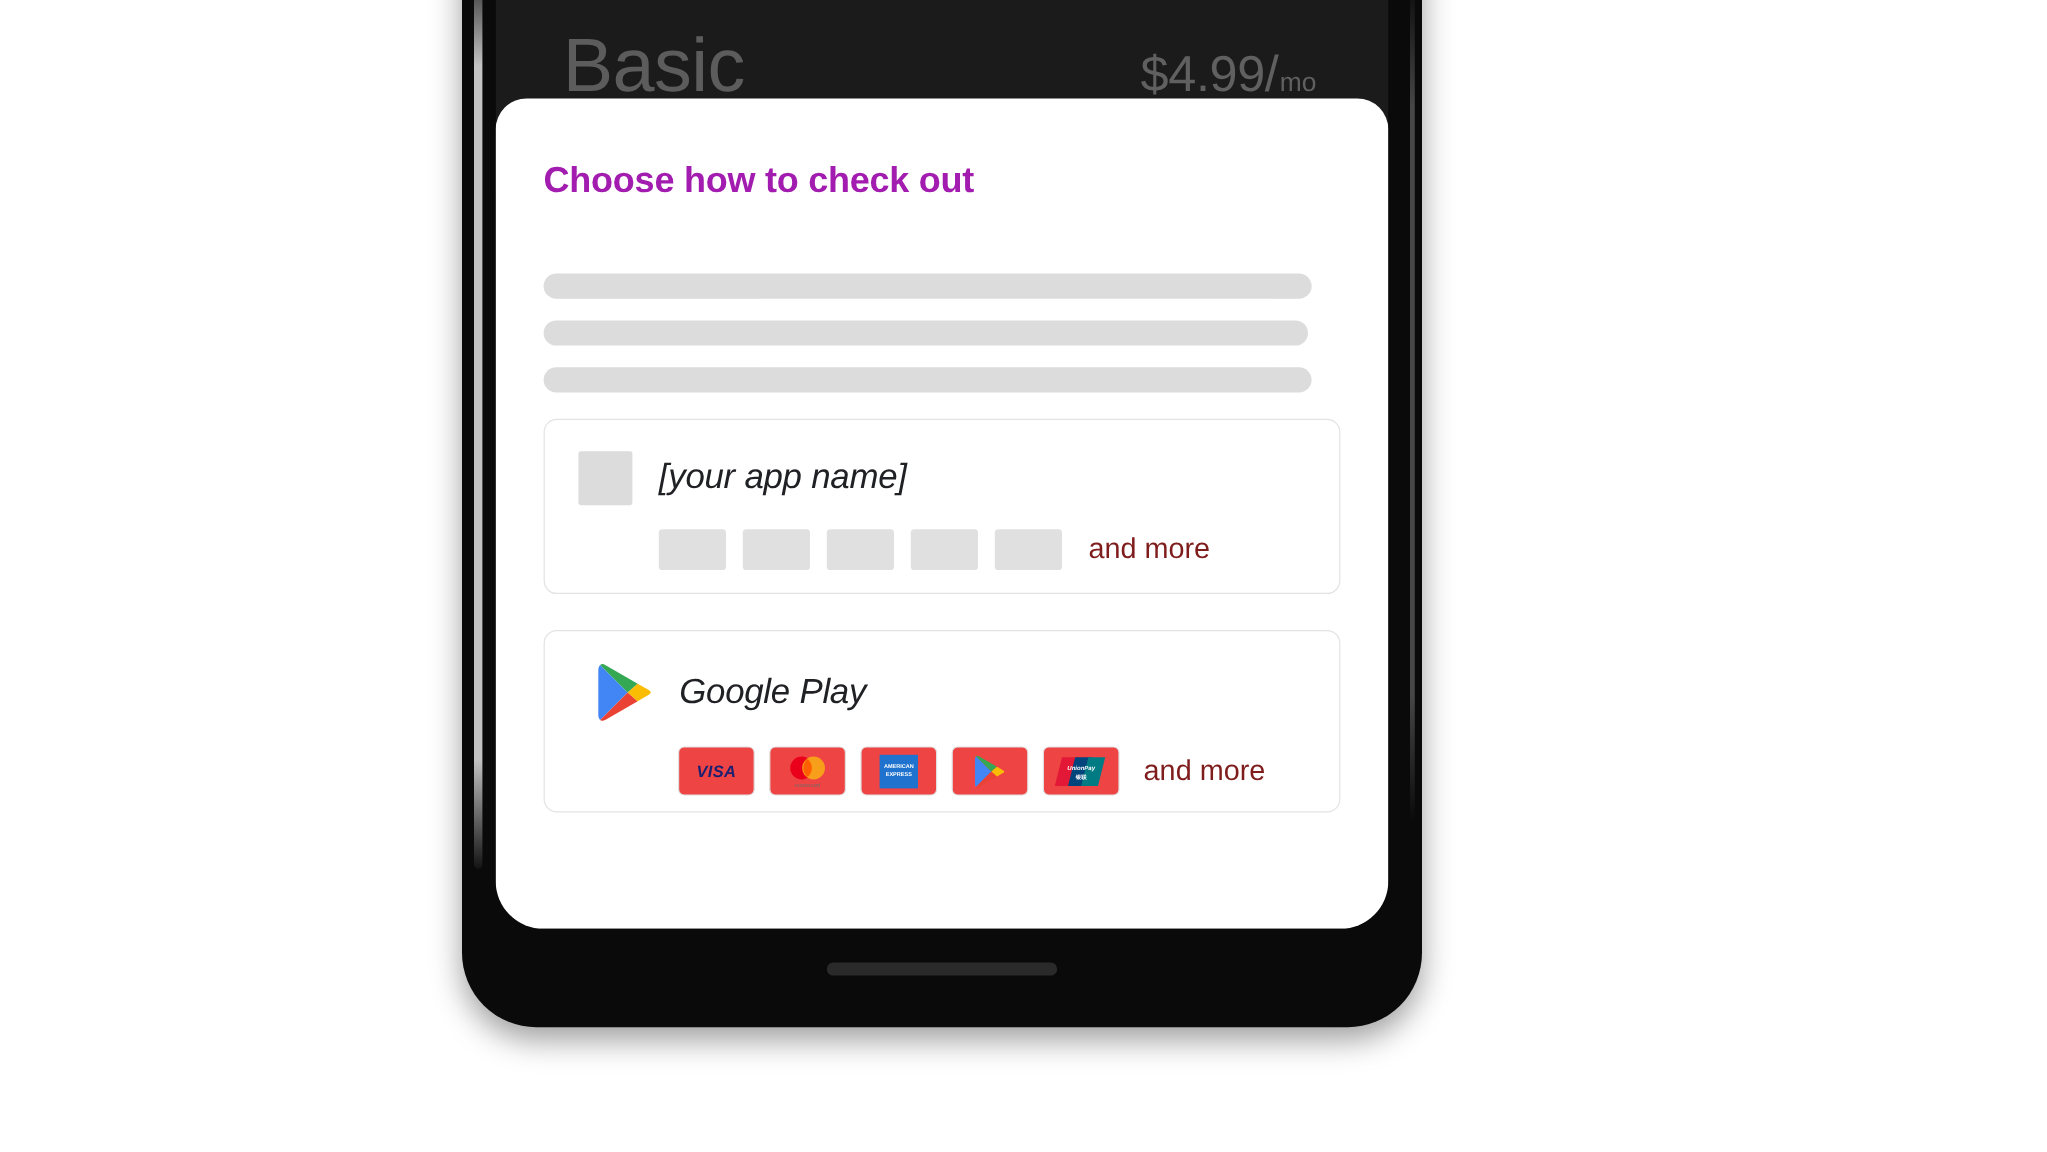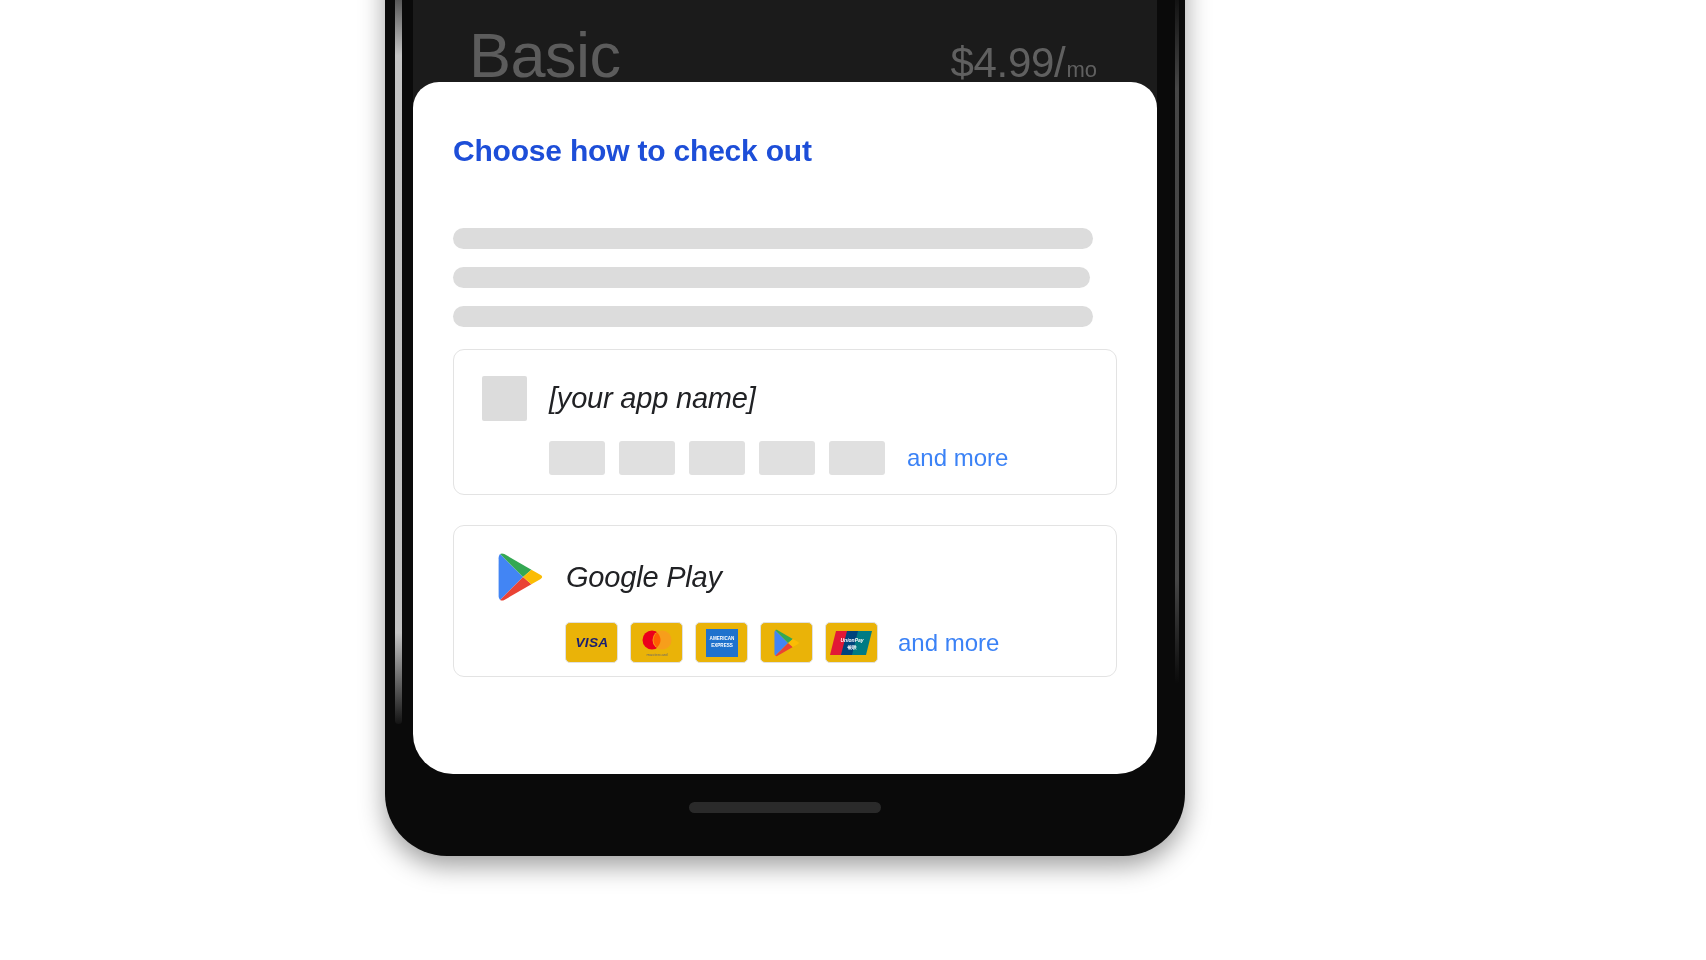--- a/index.html
+++ b/index.html
@@ -115,21 +115,21 @@
     bottom: 0;
     width: 100%;
     height: 692px;
     background: #ffffff;
     border-radius: 26px 26px 0 0;
     padding: 44px 40px 0 40px;
   }
   .sheet-title {
     font-size: 30px;
     font-weight: 700;
-    color: #1d4ed8;
+    color: #a21caf;
     letter-spacing: -0.2px;
     margin-top: 8px;
   }
 
   
   .skeleton-block { margin-top: 60px; }
   .skel-line {
     height: 21px;
     background: #dcdcdc;
     border-radius: 11px;
@@ -177,35 +177,35 @@
   }
   .method-placeholder {
     width: 56px;
     height: 34px;
     background: #e0e0e0;
     border-radius: 3px;
     flex: none;
   }
   .and-more {
     font-size: 24px;
-    color: #3b82f6;
+    color: #7f1d1d;
     margin-left: 8px;
     white-space: nowrap;
   }
 
   
   .gplay-logo { width: 46px; height: 50px; flex: none; }
 
   
   .pay-badge {
-    width: 53px;
+    width: 64px;
     height: 41px;
     border: 1px solid #e0e0e0;
     border-radius: 5px;
-    background: #eab308;
+    background: #ef4444;
     display: flex;
     align-items: center;
     justify-content: center;
     flex: none;
     overflow: hidden;
   }
   .pay-badge svg { display: block; }
   .methods-row.real { gap: 12px; }
 
   

